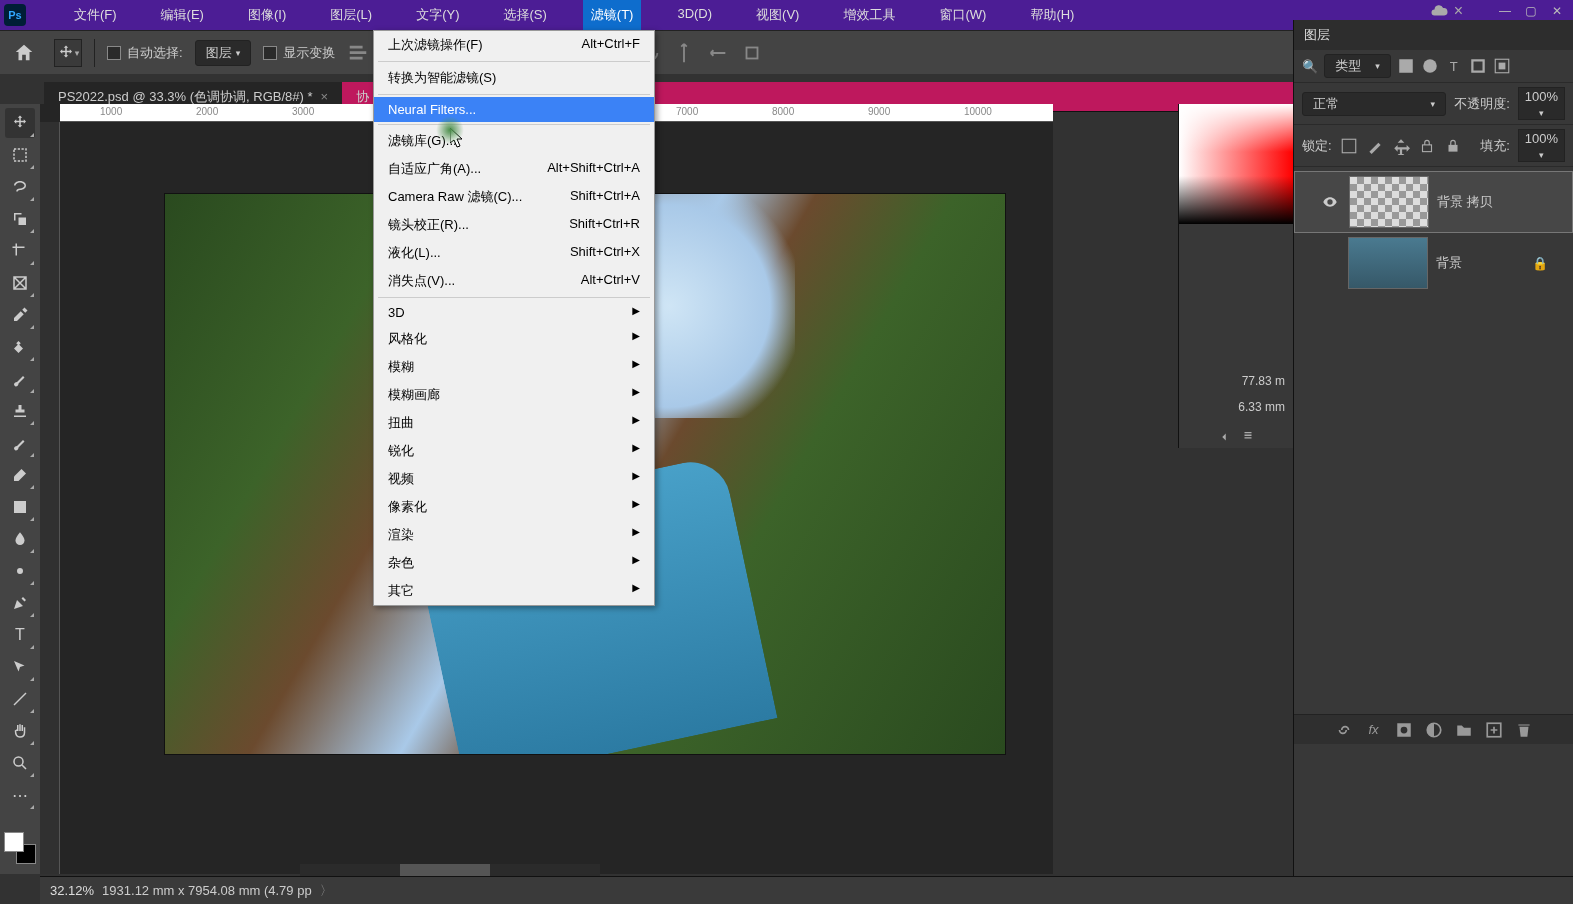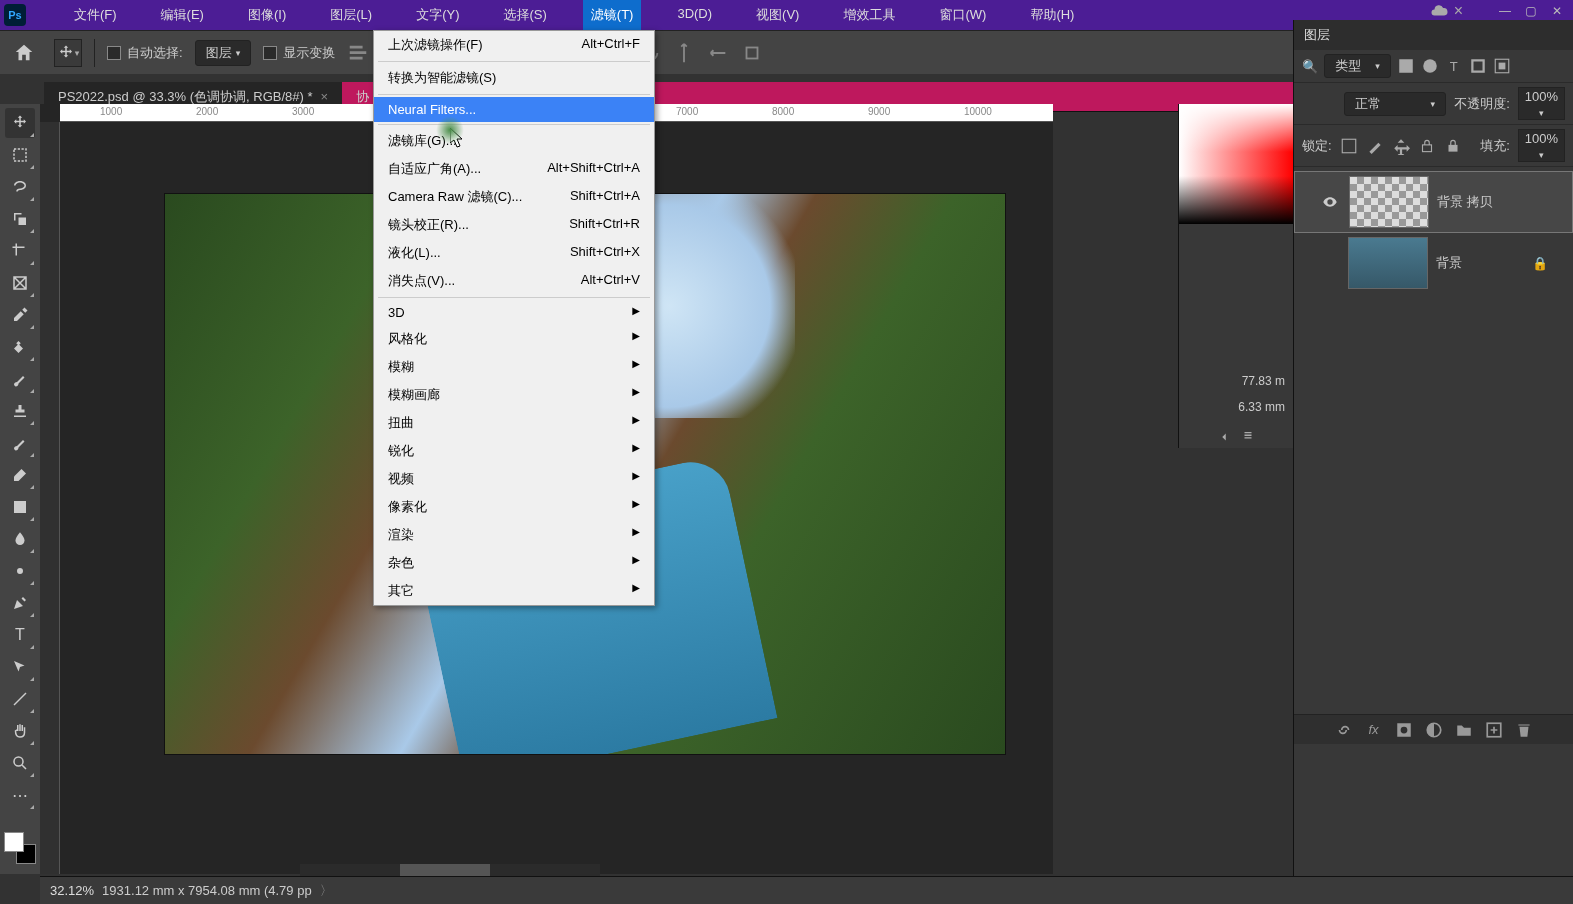--- a/index.html
+++ b/index.html
@@ -510,21 +510,21 @@
         </svg>
       </div>
     <div class="mini">
         <svg viewBox="0 0 16 16">
           <rect x="2" y="2" width="12" height="12" fill="none" stroke="#aaa"></rect>
           <rect x="5" y="5" width="6" height="6"></rect>
         </svg>
       </div>
   </div>
   <div class="rp-row2">
-    <div class="rp-dd" style="flex:1;margin-left:42px;">
+    <div class="rp-dd" style="flex:1;">
         <span>正常</span>
         <span style="font-size:9px;margin-left:auto;">▾</span>
       </div>
     <span>不透明度:</span>
     <div class="pct-box">
         <span>100%</span>
         <span style="font-size:9px;">▾</span>
       </div>
   </div>
   <div class="rp-row2">

